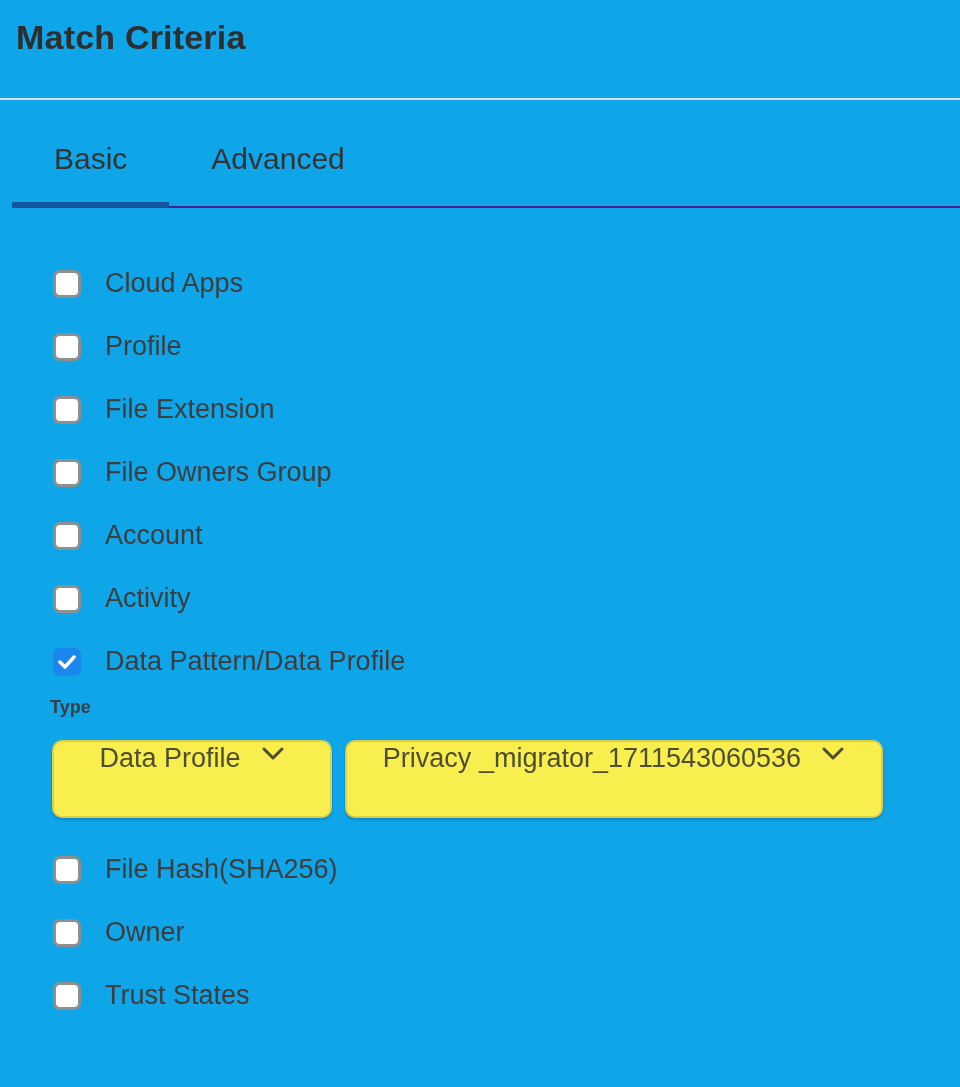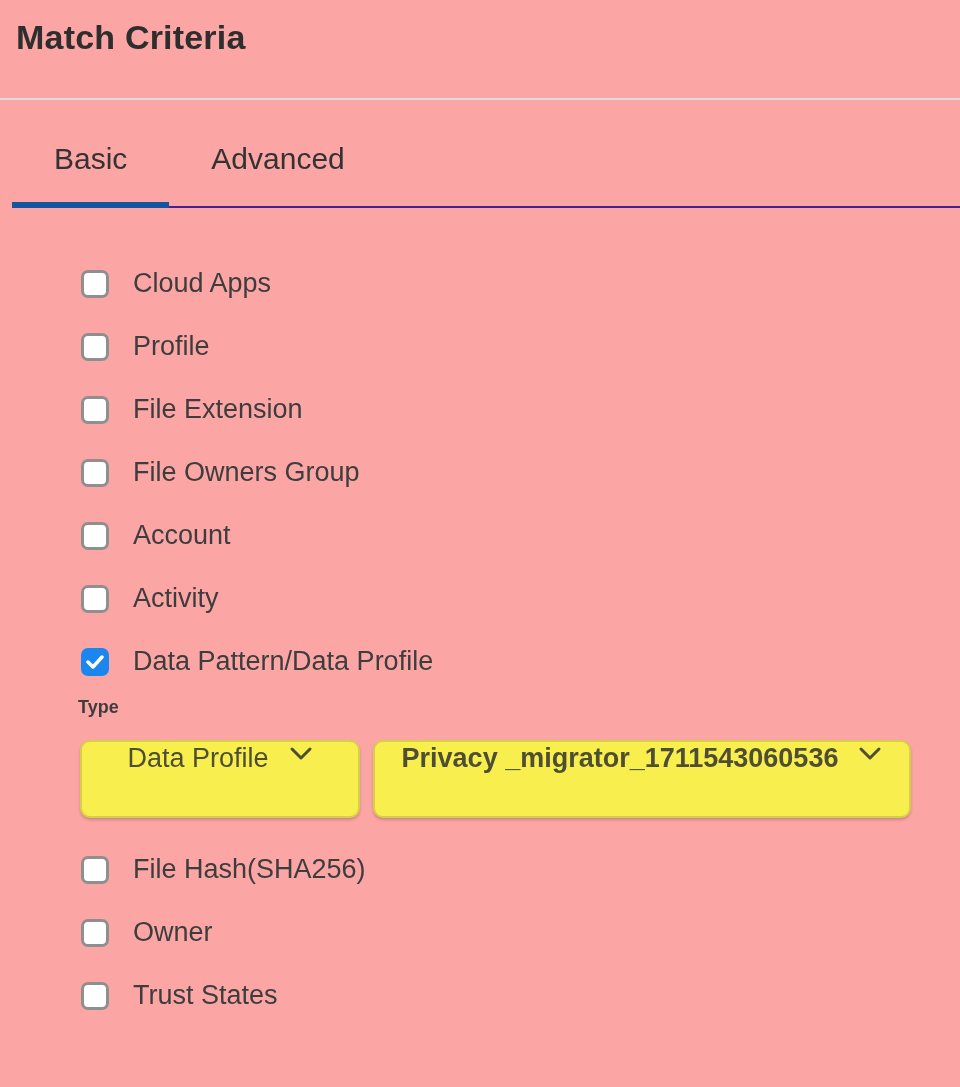--- a/index.html
+++ b/index.html
@@ -5,21 +5,21 @@
   html, body {
     margin: 0;
     padding: 0;
     background: #ffffff;
     font-family: "Liberation Sans", sans-serif;
   }
   .page {
     position: relative;
     width: 960px;
     height: 1087px;
-    background: #fca5a5;
+    background: #0ea5e9;
     overflow: hidden;
   }
   
   .page-title {
     margin: 0;
     padding: 16px 0 0 16px;
     font-size: 34px;
     font-weight: 600;
     line-height: 42px;
     color: #2e2e2e;
@@ -52,21 +52,20 @@
     position: absolute;
     left: 0;
     right: 0;
     bottom: -2px;
     height: 6px;
     background: #15549e;
   }
   
   .list {
     margin-top: 60px;
-    margin-left: 28px;
   }
   .row {
     display: flex;
     align-items: center;
     margin: 0 0 32px 53px;
     cursor: pointer;
   }
   .row.tight { margin-bottom: 20px; }
   .cb {
     box-sizing: border-box;
@@ -113,21 +112,21 @@
     display: flex;
     align-items: flex-start;
     justify-content: center;
     gap: 20px;
     font-family: inherit;
     font-size: 27px;
     color: #4e4e33;
     cursor: pointer;
   }
   .dd-type { width: 280px; }
-  .dd-profile { width: 538px; font-weight: bold; }
+  .dd-profile { width: 538px; }
   .chev {
     flex: 0 0 auto;
     margin-top: 3px;
   }
 </style>
 </head>
 <body>
 
 <div class="page">
 

